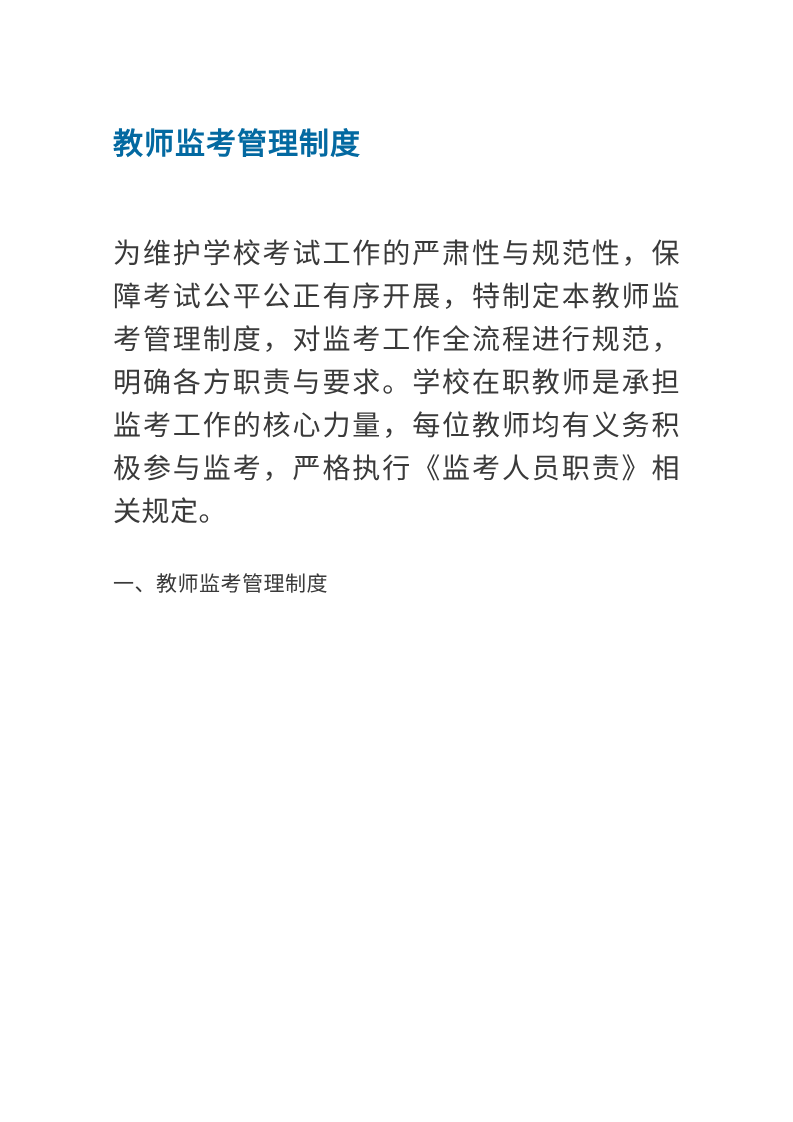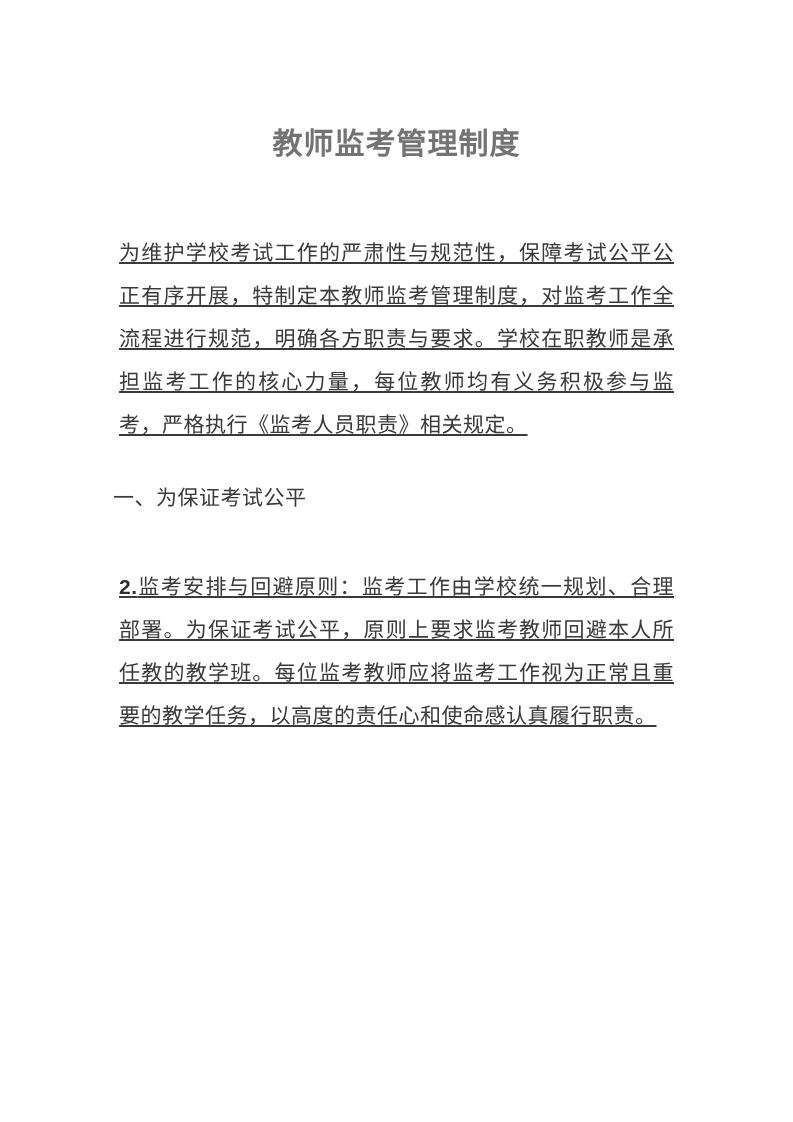--- a/index.html
+++ b/index.html
@@ -19,35 +19,33 @@
     box-sizing: border-box;
     width: 793px;
     height: 1122px;
     background: #ffffff;
     padding: 124px 113px 0 113px;
   }
   .doc-title {
     font-size: 30px;
     line-height: 40px;
     font-weight: bold;
-    text-align: center;
     letter-spacing: 1px;
     margin: 0 0 68px 0;
-    color: #737373;
+    color: #0369a1;
   }
   .para {
-    font-size: 21px;
+    font-size: 28px;
     line-height: 43px;
     letter-spacing: 0.5px;
     text-align: justify;
     text-justify: inter-ideograph;
     text-align-last: left;
-    margin: 6px;
+    margin: 0;
     color: #3a3a3a;
-    text-decoration: underline;
   }
   .intro {
     margin-bottom: 30px;
   }
   .section-heading {
     font-size: 21px;
     line-height: 43px;
     letter-spacing: 0.5px;
     font-weight: normal;
     margin: 0 0 45px 0;
@@ -64,18 +62,17 @@
 </style>
 </head>
 <body>
 
 <div class="page">
 
   <h1 class="doc-title">教师监考管理制度</h1>
 
   <p class="para intro">为维护学校考试工作的严肃性与规范性，保障考试公平公正有序开展，特制定本教师监考管理制度，对监考工作全流程进行规范，明确各方职责与要求。学校在职教师是承担监考工作的核心力量，每位教师均有义务积极参与监考，严格执行《监考人员职责》相关规定。</p>
 
-  <h2 class="section-heading">一、为保证考试公平</h2>
+  <h2 class="section-heading">一、教师监考管理制度</h2>
 
 
-  <p class="para item"><span class="item-number">2.</span><span>监考安排与回避原则：监考工作由学校统一规划、合理部署。为保证考试公平，原则上要求监考教师回避本人所任教的教学班。每位监考教师应将监考工作视为正常且重要的教学任务，以高度的责任心和使命感认真履行职责。</span></p>
 
 </div>
 
 </body></html>

